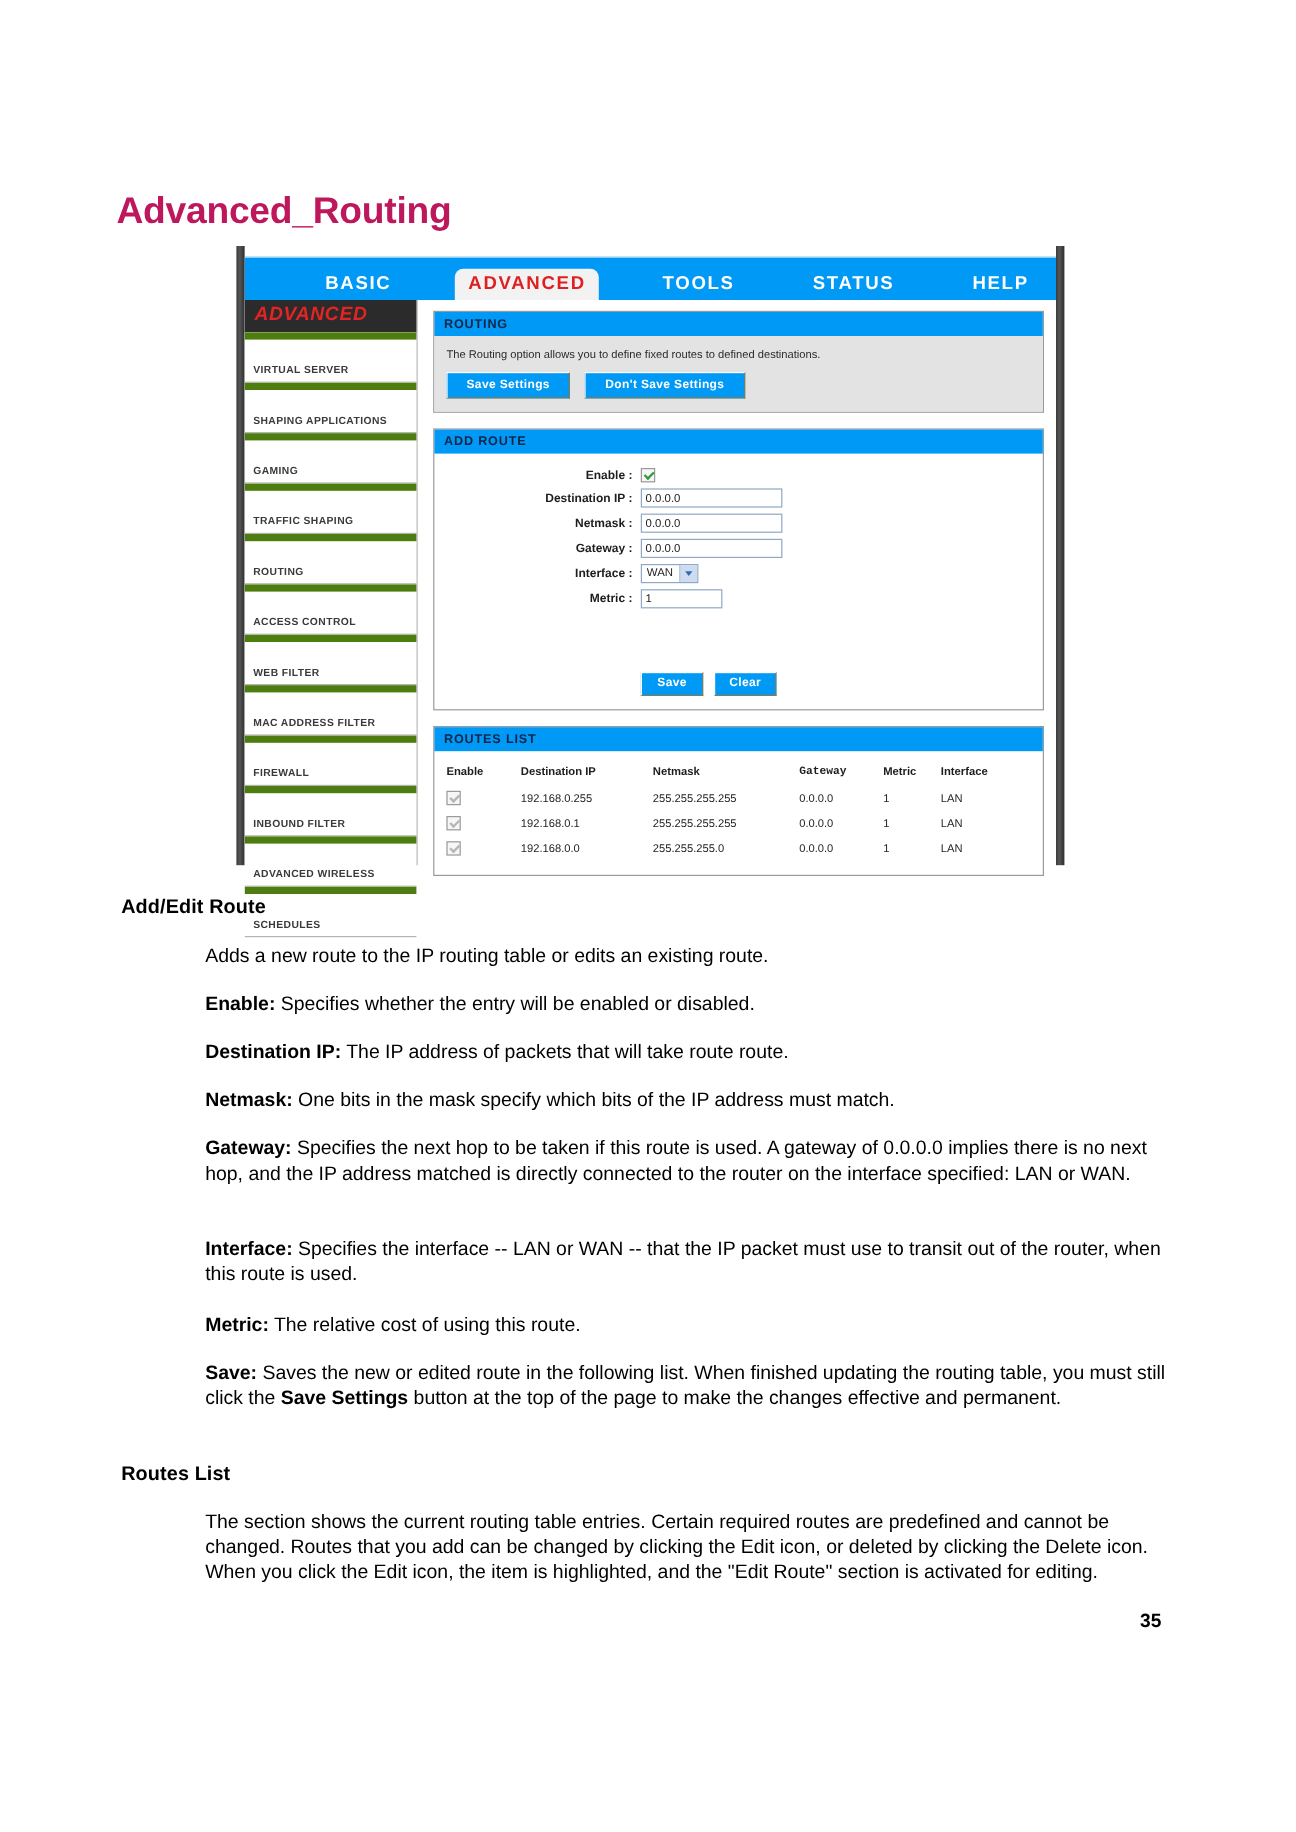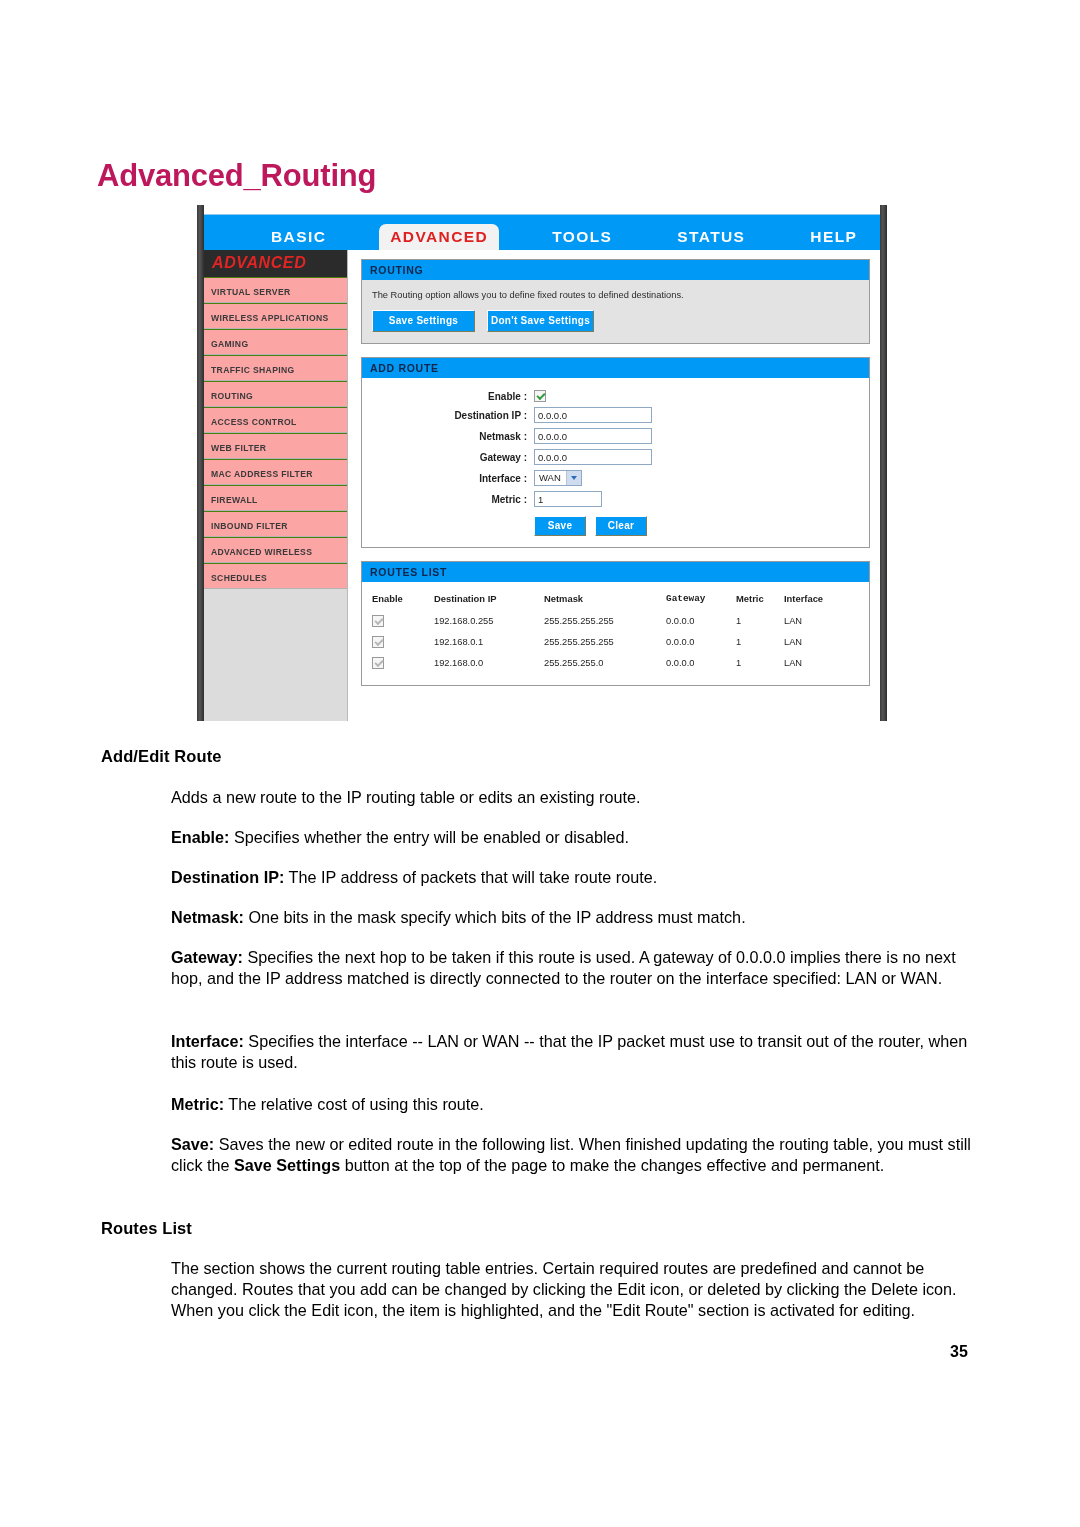--- a/index.html
+++ b/index.html
@@ -108,27 +108,27 @@
     font-size: 16px;
     font-weight: bold;
     font-style: italic;
     letter-spacing: 0.6px;
     padding: 3px 0 4px 8px;
     height: 20px;
     line-height: 20px;
   }
   .side-item {
     border-bottom: 1px solid #b4b4b4;
-    border-top: 1px solid #4d7c0f;
-    background: #fca5a5;
+    border-top: 6px solid #4d7c0f;
+    background: #ffffff;
     font-size: 8.6px;
     font-weight: bold;
     letter-spacing: 0.35px;
     color: #3a3a3a;
-    padding: 9px 0 5px 7px;
+    padding: 20px 0 5px 7px;
     height: 10px;
     line-height: 10px;
     white-space: nowrap;
   }
   .sidebar-fill {
     background: #dcdcdc;
     flex: 1;
   }
   .sidebar-col {
     display: flex;
@@ -179,22 +179,22 @@
     letter-spacing: 0.3px;
     text-align: center;
     padding: 4px 0 5px 0;
     border-top: 1px solid #ffffff;
     border-left: 1px solid #ffffff;
     border-right: 1px solid #7d7d5a;
     border-bottom: 1px solid #7d7d5a;
     box-sizing: border-box;
   }
   .btn-save-settings { width: 103px; }
-  .btn-dont-save { width: 107px; text-align: center; }
-  .btn-sm { width: 52px; font-size: 10px; padding: 3px 0 4px 0; }
+  .btn-dont-save { width: 134px; text-align: center; }
+  .btn-sm { width: 52px; font-size: 10px; padding: 3px 0 4px 0; margin-top: 44px; }
 
   
   .form-grid {
     display: grid;
     grid-template-columns: 155px auto;
     row-gap: 5px;
     column-gap: 7px;
     align-items: center;
     padding-top: 2px;
   }
@@ -346,21 +346,21 @@
       <div class="nav-spacer"></div>
       <div class="nav-item">HELP</div>
     </div>
 
     <div class="shot-body">
 
       <div class="sidebar">
         <div class="sidebar-col">
           <div class="sidebar-header">ADVANCED</div>
           <div class="side-item">VIRTUAL SERVER</div>
-          <div class="side-item">WIRELESS APPLICATIONS</div>
+          <div class="side-item">SHAPING APPLICATIONS</div>
           <div class="side-item">GAMING</div>
           <div class="side-item">TRAFFIC SHAPING</div>
           <div class="side-item">ROUTING</div>
           <div class="side-item">ACCESS CONTROL</div>
           <div class="side-item">WEB FILTER</div>
           <div class="side-item">MAC ADDRESS FILTER</div>
           <div class="side-item">FIREWALL</div>
           <div class="side-item">INBOUND FILTER</div>
           <div class="side-item">ADVANCED WIRELESS</div>
           <div class="side-item">SCHEDULES</div>

